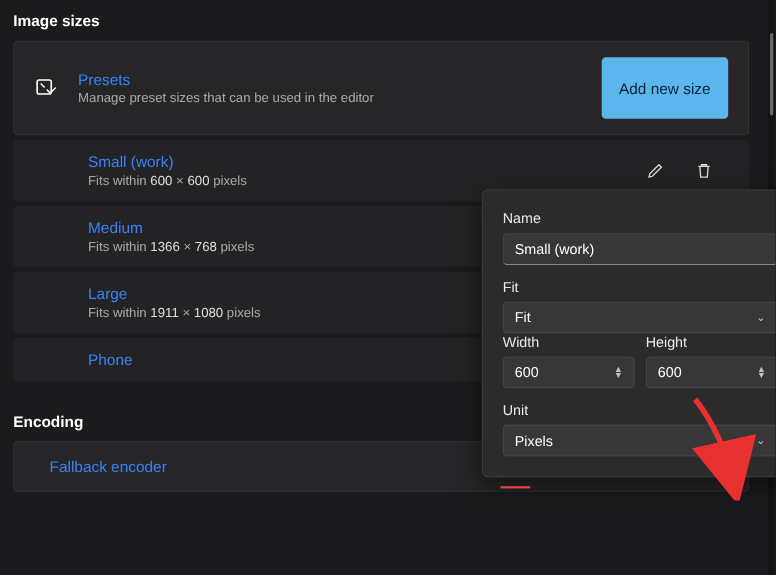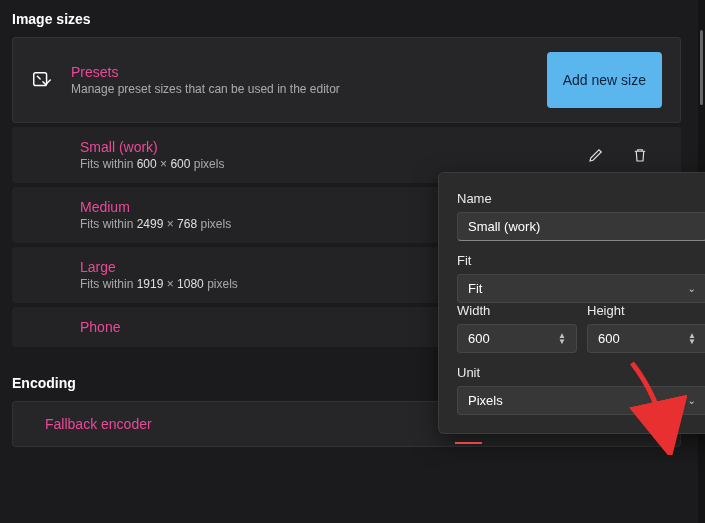--- a/index.html
+++ b/index.html
@@ -6,21 +6,21 @@
   body { background: #1b1b1d; color: #ffffff; width: 705px; height: 523px; overflow: hidden; position: relative; }
   
   .main { padding: 5px 12px 12px 12px; width: 693px; }
   
   .section-title { font-size: 14px; font-weight: 600; color: #ffffff; margin-bottom: 10px; margin-top: 6px; }
   
   .card { background: rgba(255,255,255,0.05); border: 1px solid rgba(255,255,255,0.06); border-radius: 4px; padding: 14px 18px; display: flex; align-items: center; gap: 18px; margin-bottom: 4px; }
   
   .presets-icon { width: 22px; height: 22px; flex-shrink: 0; }
   .card-text { flex: 1; }
-  .card-title { font-size: 14px; color: #ec4899; }
+  .card-title { font-size: 14px; color: #3b82f6; }
   .card-subtitle { font-size: 12px; color: rgba(255,255,255,0.6); margin-top: 2px; }
   .card-subtitle .dim { color: rgba(255,255,255,0.6); }
   .card-subtitle .num { color: rgba(255,255,255,0.85); font-weight: 500; }
   
   .btn-primary { background: #5cb6ee; color: #0a2138; border: none; border-radius: 4px; padding: 20px 16px; font-size: 14px; cursor: pointer; }
   
   .size-row { background: rgba(255,255,255,0.04); border-radius: 4px; padding: 12px 18px 12px 68px; display: flex; align-items: center; margin-bottom: 4px; position: relative; }
   .size-row .card-text { flex: 1; }
   .row-actions { display: flex; gap: 26px; padding-right: 14px; }
   .icon-btn { width: 18px; height: 18px; cursor: pointer; opacity: 0.85; }
@@ -88,31 +88,31 @@
           </svg>
       </span>
     </div>
   </div>
 
   <div class="size-row">
     <div class="card-text">
       <div class="card-title">Medium</div>
       <div class="card-subtitle">
         <span class="dim">Fits within</span>
-        <span> </span><span class="num">2499</span><span class="dim"> × </span><span class="num">768</span><span> </span><span class="dim">pixels</span>
+        <span> </span><span class="num">1366</span><span class="dim"> × </span><span class="num">768</span><span> </span><span class="dim">pixels</span>
       </div>
     </div>
   </div>
 
   <div class="size-row">
     <div class="card-text">
       <div class="card-title">Large</div>
       <div class="card-subtitle">
         <span class="dim">Fits within</span>
-        <span> </span><span class="num">1919</span><span class="dim"> × </span><span class="num">1080</span><span> </span><span class="dim">pixels</span>
+        <span> </span><span class="num">1911</span><span class="dim"> × </span><span class="num">1080</span><span> </span><span class="dim">pixels</span>
       </div>
     </div>
   </div>
 
   <div class="size-row">
     <div class="card-text">
       <div class="card-title">Phone</div>
     </div>
   </div>
 

